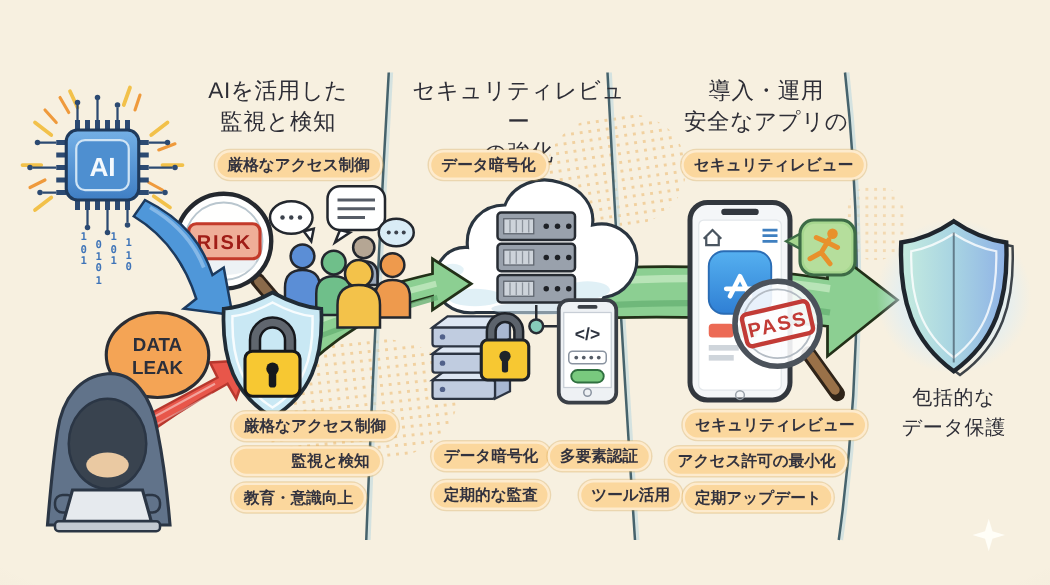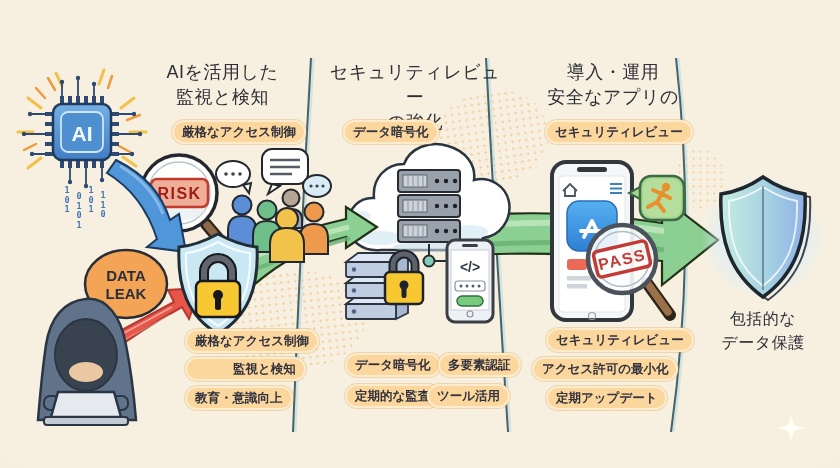--- a/index.html
+++ b/index.html
@@ -380,21 +380,21 @@
   <div class="badge" style="left:331px;top:120px;">データ暗号化</div>
   <div class="badge" style="left:533px;top:120px;">セキュリティレビュー</div>
 
   <div class="badge" style="left:173px;top:329px;">厳格なアクセス制御</div>
   <div class="badge" style="left:173px;top:357px;padding-left:48px;">監視と検知</div>
   <div class="badge" style="left:173px;top:386px;">教育・意識向上</div>
 
   <div class="badge" style="left:333px;top:353px;">データ暗号化</div>
   <div class="badge" style="left:426px;top:353px;">多要素認証</div>
   <div class="badge" style="left:333px;top:384px;">定期的な監査</div>
-  <div class="badge" style="left:415px;top:384px;">ツール活用</div>
+  <div class="badge" style="left:451px;top:384px;">ツール活用</div>
 
   <div class="badge" style="left:534px;top:328px;">セキュリティレビュー</div>
   <div class="badge" style="left:520px;top:357px;">アクセス許可の最小化</div>
   <div class="badge" style="left:534px;top:386px;">定期アップデート</div>
 
   <div class="result-text">
     <div>包括的な</div>
     <div>データ保護</div>
   </div>
 

